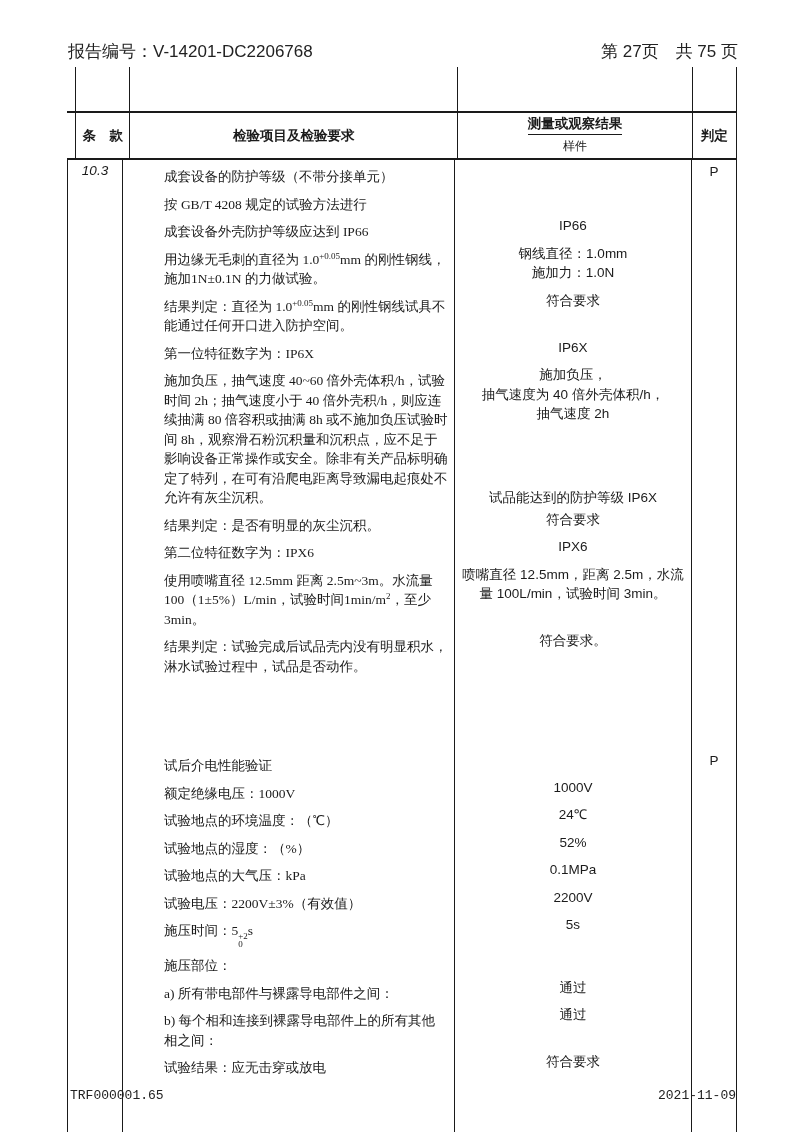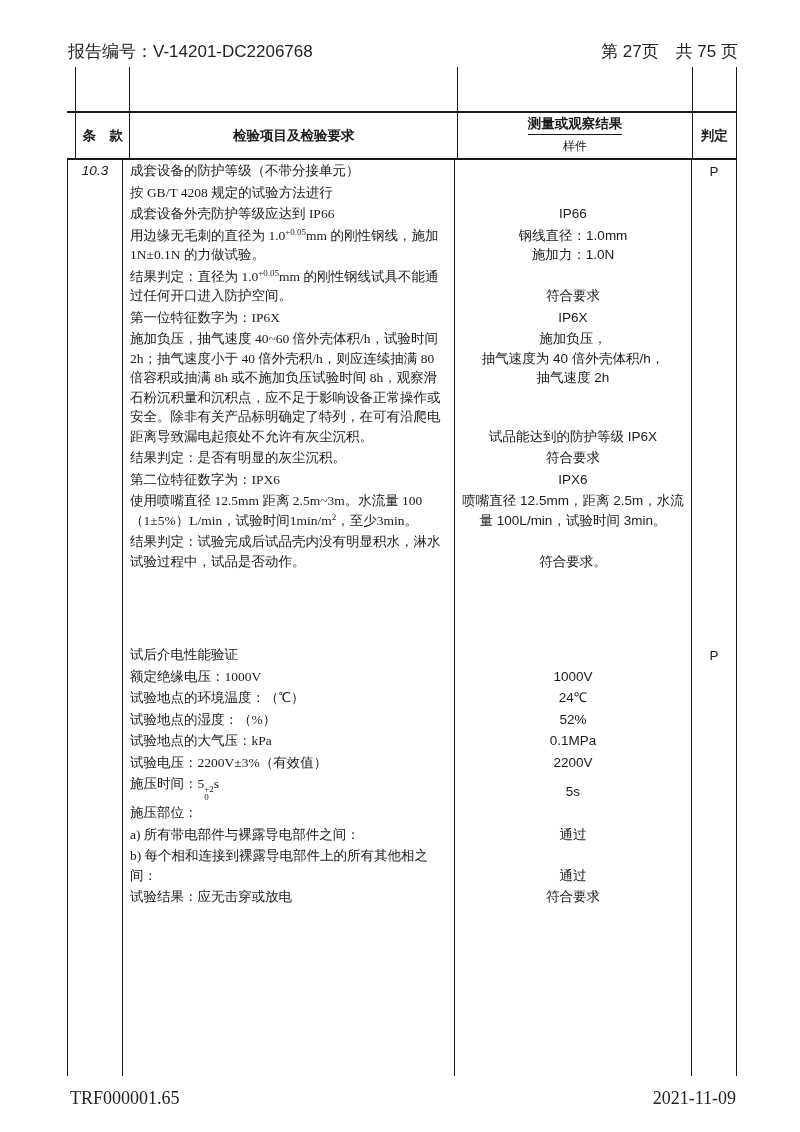--- a/index.html
+++ b/index.html
@@ -10,22 +10,22 @@
   }
   .hdr{
     position:absolute;left:68px;top:40px;width:670px;
     display:flex;justify-content:space-between;
     font-family:"Liberation Sans", sans-serif;
     font-size:17px;color:#222;
   }
   .ftr{
     position:absolute;left:70px;top:1088px;width:666px;
     display:flex;justify-content:space-between;
-    font-family:Liberation Serif, serif;
-    font-size:18px;color:#222;
+    font-family:Liberation Mono, monospace;
+    font-size:13px;color:#222;
   }
   .tbl{position:absolute;left:67px;top:67px;width:670px;}
   .row{display:flex;padding-left:8px;}
   .c1,.c2,.c3,.c4{box-sizing:border-box;}
   .c1{width:56px;border-left:1.5px solid #1a1a1a;border-right:1px solid #1a1a1a;}
   .c2{width:332px;border-right:1px solid #1a1a1a;}
   .c3{width:237px;border-right:1px solid #1a1a1a;}
   .c4{width:45px;border-right:1.5px solid #1a1a1a;}
   .strip{height:44px;}
   .thead{
@@ -38,24 +38,24 @@
   .rs-bot{height:23px;display:flex;align-items:center;justify-content:center;
           font-weight:normal;font-family:"Liberation Serif", serif;font-size:12px;}
   .tbody{
     display:grid;grid-template-columns:56px 332px 237px 45px;
     align-content:start;
   }
   .gc{box-sizing:border-box;min-height:1px;}
   .gcl{border-left:1.5px solid #1a1a1a;border-right:1px solid #1a1a1a;
        font-family:"Liberation Sans", sans-serif;font-size:13.5px;text-align:center;padding-top:3px;font-style:italic;}
   .gcq{border-right:1px solid #1a1a1a;font-size:13.5px;line-height:19.5px;
-       padding:1px 6px 1px 7px;text-align:left;}
+       padding:7px 6px 1px 7px;text-align:left;margin-left:34px;}
   .gcr{border-right:1px solid #1a1a1a;font-family:"Liberation Sans", sans-serif;
        font-size:13.5px;line-height:19.5px;padding:1px 3px;text-align:center;
-       display:flex;flex-direction:column;justify-content:flex-end;align-items:center;}
+       display:flex;flex-direction:column;justify-content:flex-start;align-items:center;}
   .gcr.split{justify-content:space-between;}
   .gcv{border-right:1.5px solid #1a1a1a;font-family:"Liberation Sans", sans-serif;
        font-size:13.5px;text-align:center;padding-top:4px;}
   .spacer{height:72px;}
   .filler{height:168px;}
   sup,sub{font-size:9px;line-height:0;}
   .stk{display:inline-flex;flex-direction:column;vertical-align:-4px;
        font-size:9px;line-height:8px;text-align:left;}
   .resblock{display:block;}
 </style>

